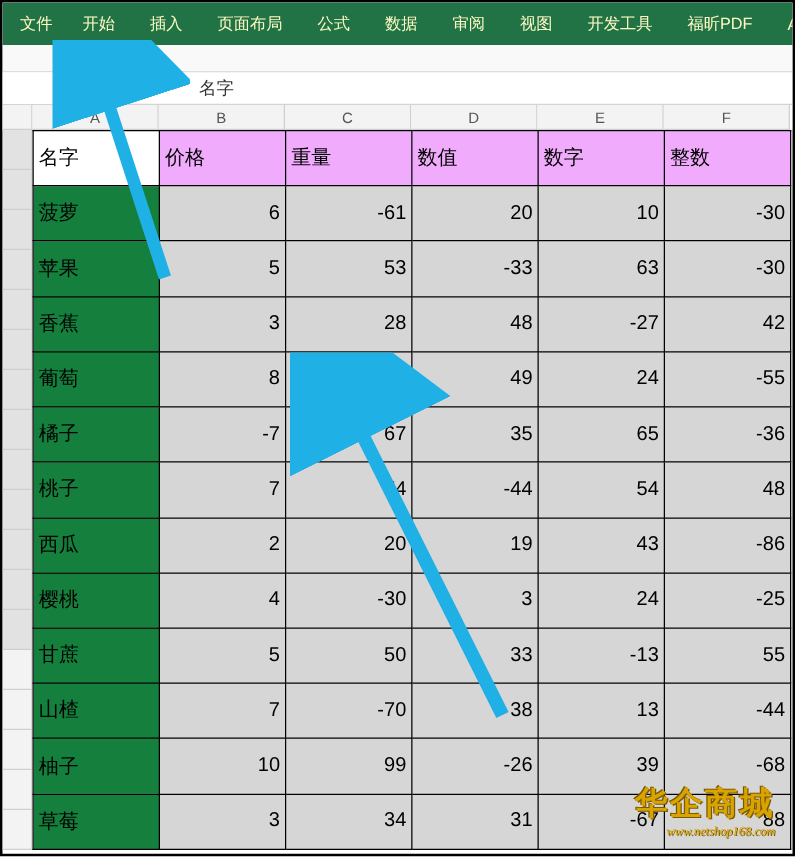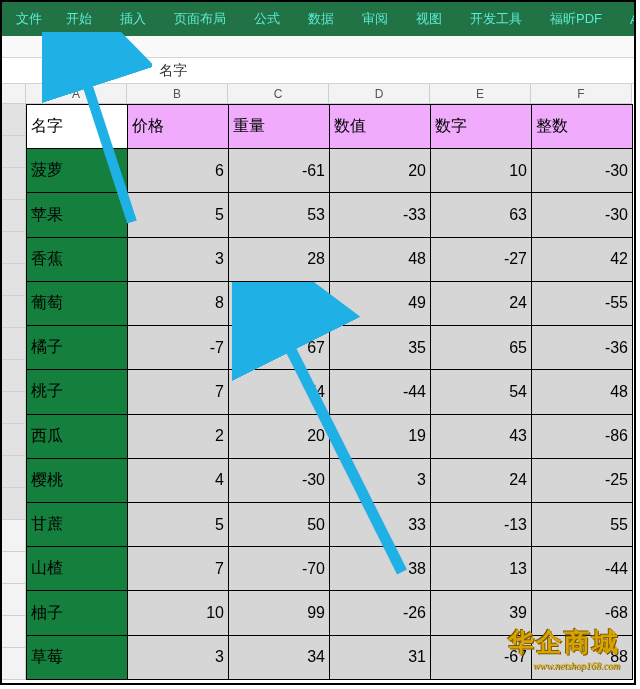--- a/index.html
+++ b/index.html
@@ -1,20 +1,20 @@
 <!DOCTYPE html>
 <html><head>
 <meta charset="utf-8">
 <style>
 * { margin: 0; padding: 0; box-sizing: border-box; }
 body { font-family: "Microsoft YaHei", Arial, sans-serif; background: #fff; width: 640px; height: 689px; position: relative; overflow: hidden; }
 .frame { border: 2px solid #000; width: 636px; height: 685px; position: relative; overflow: hidden; }
 
 .ribbon { background: #217346; height: 34px; display: flex; align-items: center; padding-left: 4px; }
-.ribbon .tab { color: #5eead4; font-size: 13px; padding: 0 14px; height: 100%; display: flex; align-items: center; cursor: pointer; white-space: nowrap; }
+.ribbon .tab { color: #fef9c3; font-size: 13px; padding: 0 14px; height: 100%; display: flex; align-items: center; cursor: pointer; white-space: nowrap; }
 .ribbon .tab.short { padding: 0 10px; }
 
 .subbar { height: 22px; background: #f9f9f9; border-bottom: 1px solid #d4d4d4; }
 
 .formula-row { height: 26px; background: #fff; border-bottom: 1px solid #d4d4d4; display: flex; align-items: center; }
 .namebox { width: 84px; height: 100%; border-right: 1px solid #d4d4d4; background: #fff; }
 .fx-controls { display: flex; align-items: center; padding: 0 6px; color: #c9c9c9; gap: 8px; font-size: 13px; }
 .fx-controls .fx { font-style: italic; font-family: serif; margin-top: 36px; }
 .fx-value { padding-left: 14px; font-size: 14px; color: #333; }
 

